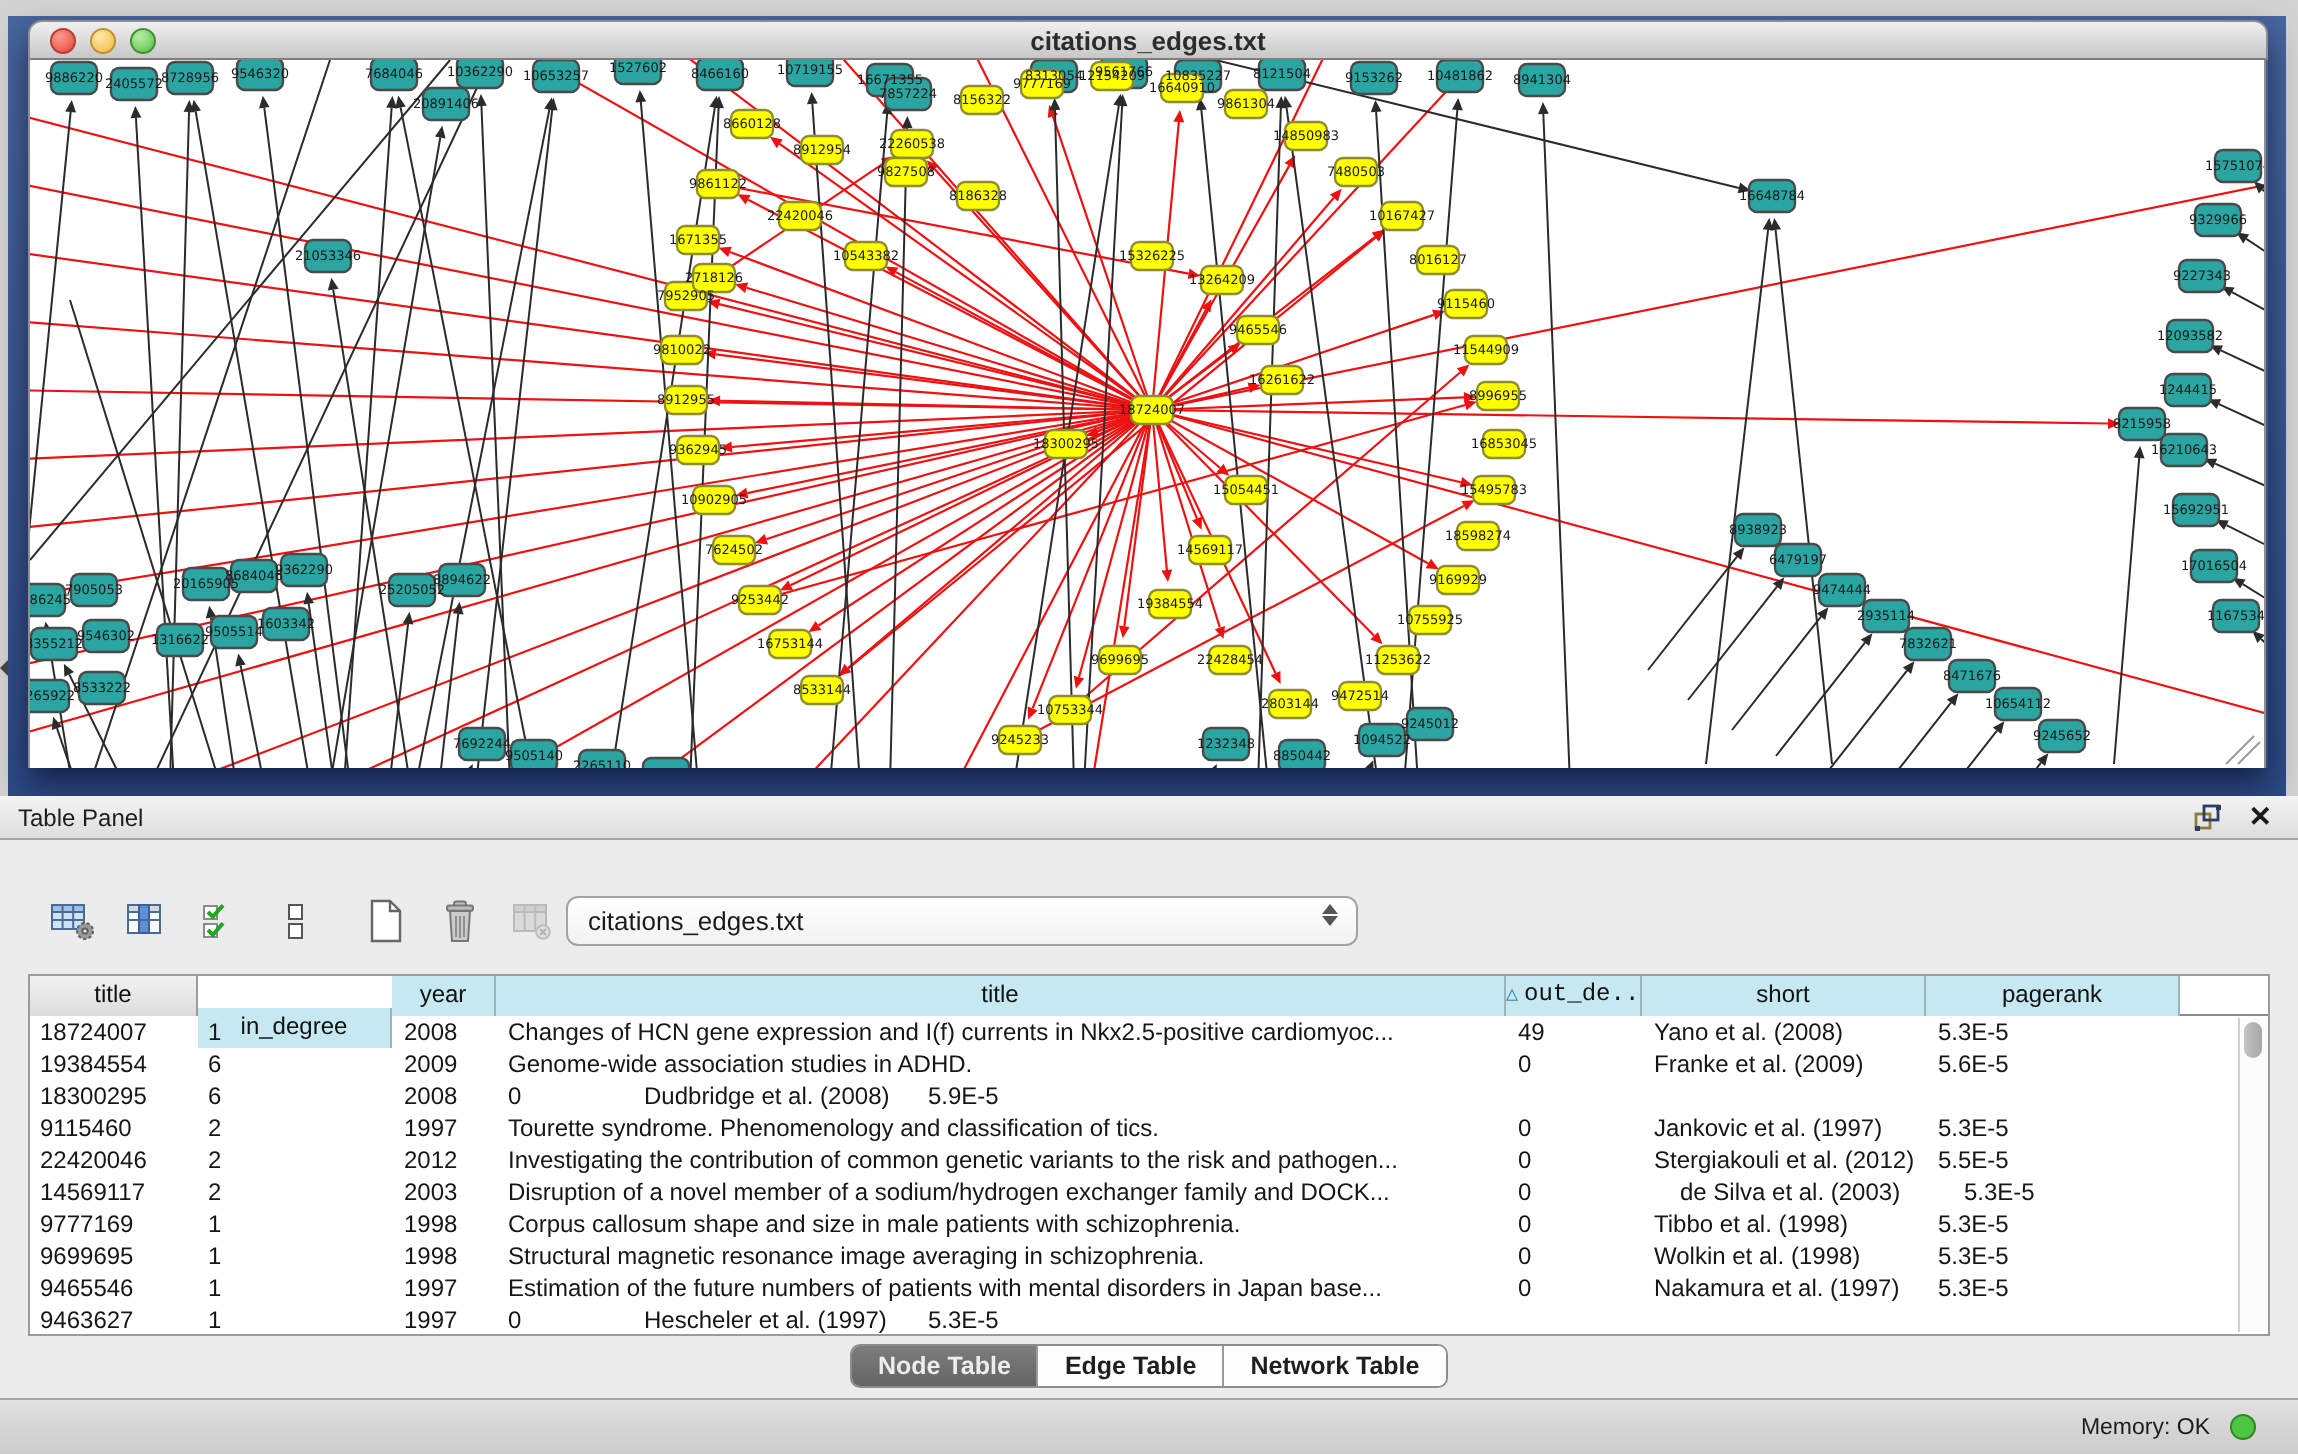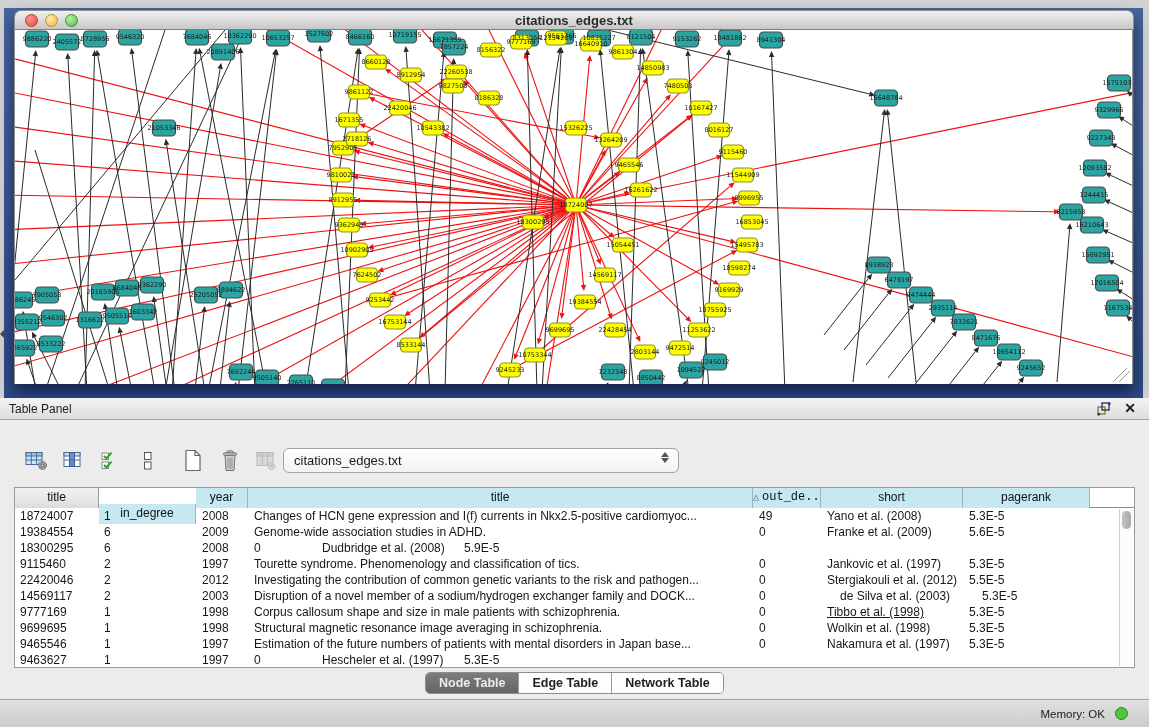--- a/index.html
+++ b/index.html
@@ -720,21 +720,21 @@
             <div class="tcell" style="width: 68px;">0</div>
             <div class="tcell" style="width: 142px; margin-left: 13px;">de Silva et al. (2003)</div>
             <div class="tcell" style="width: 127px;">5.3E-5</div>
           </div>
           <div class="trow">
             <div class="tcell" style="width: 84px;">9777169</div>
             <div class="tcell" style="width: 98px;">1</div>
             <div class="tcell" style="width: 52px;">1998</div>
             <div class="tcell" style="width: 505px;">Corpus callosum shape and size in male patients with schizophrenia.</div>
             <div class="tcell" style="width: 68px;">0</div>
-            <div class="tcell" style="width: 142px; text-decoration: underline;">Tibbo et al. (1998)</div>
+            <div class="tcell" style="width: 142px;">Tibbo et al. (1998)</div>
             <div class="tcell" style="width: 127px;">5.3E-5</div>
           </div>
           <div class="trow">
             <div class="tcell" style="width: 84px;">9699695</div>
             <div class="tcell" style="width: 98px;">1</div>
             <div class="tcell" style="width: 52px;">1998</div>
             <div class="tcell" style="width: 505px;">Structural magnetic resonance image averaging in schizophrenia.</div>
             <div class="tcell" style="width: 68px;">0</div>
             <div class="tcell" style="width: 142px;">Wolkin et al. (1998)</div>
             <div class="tcell" style="width: 127px;">5.3E-5</div>

